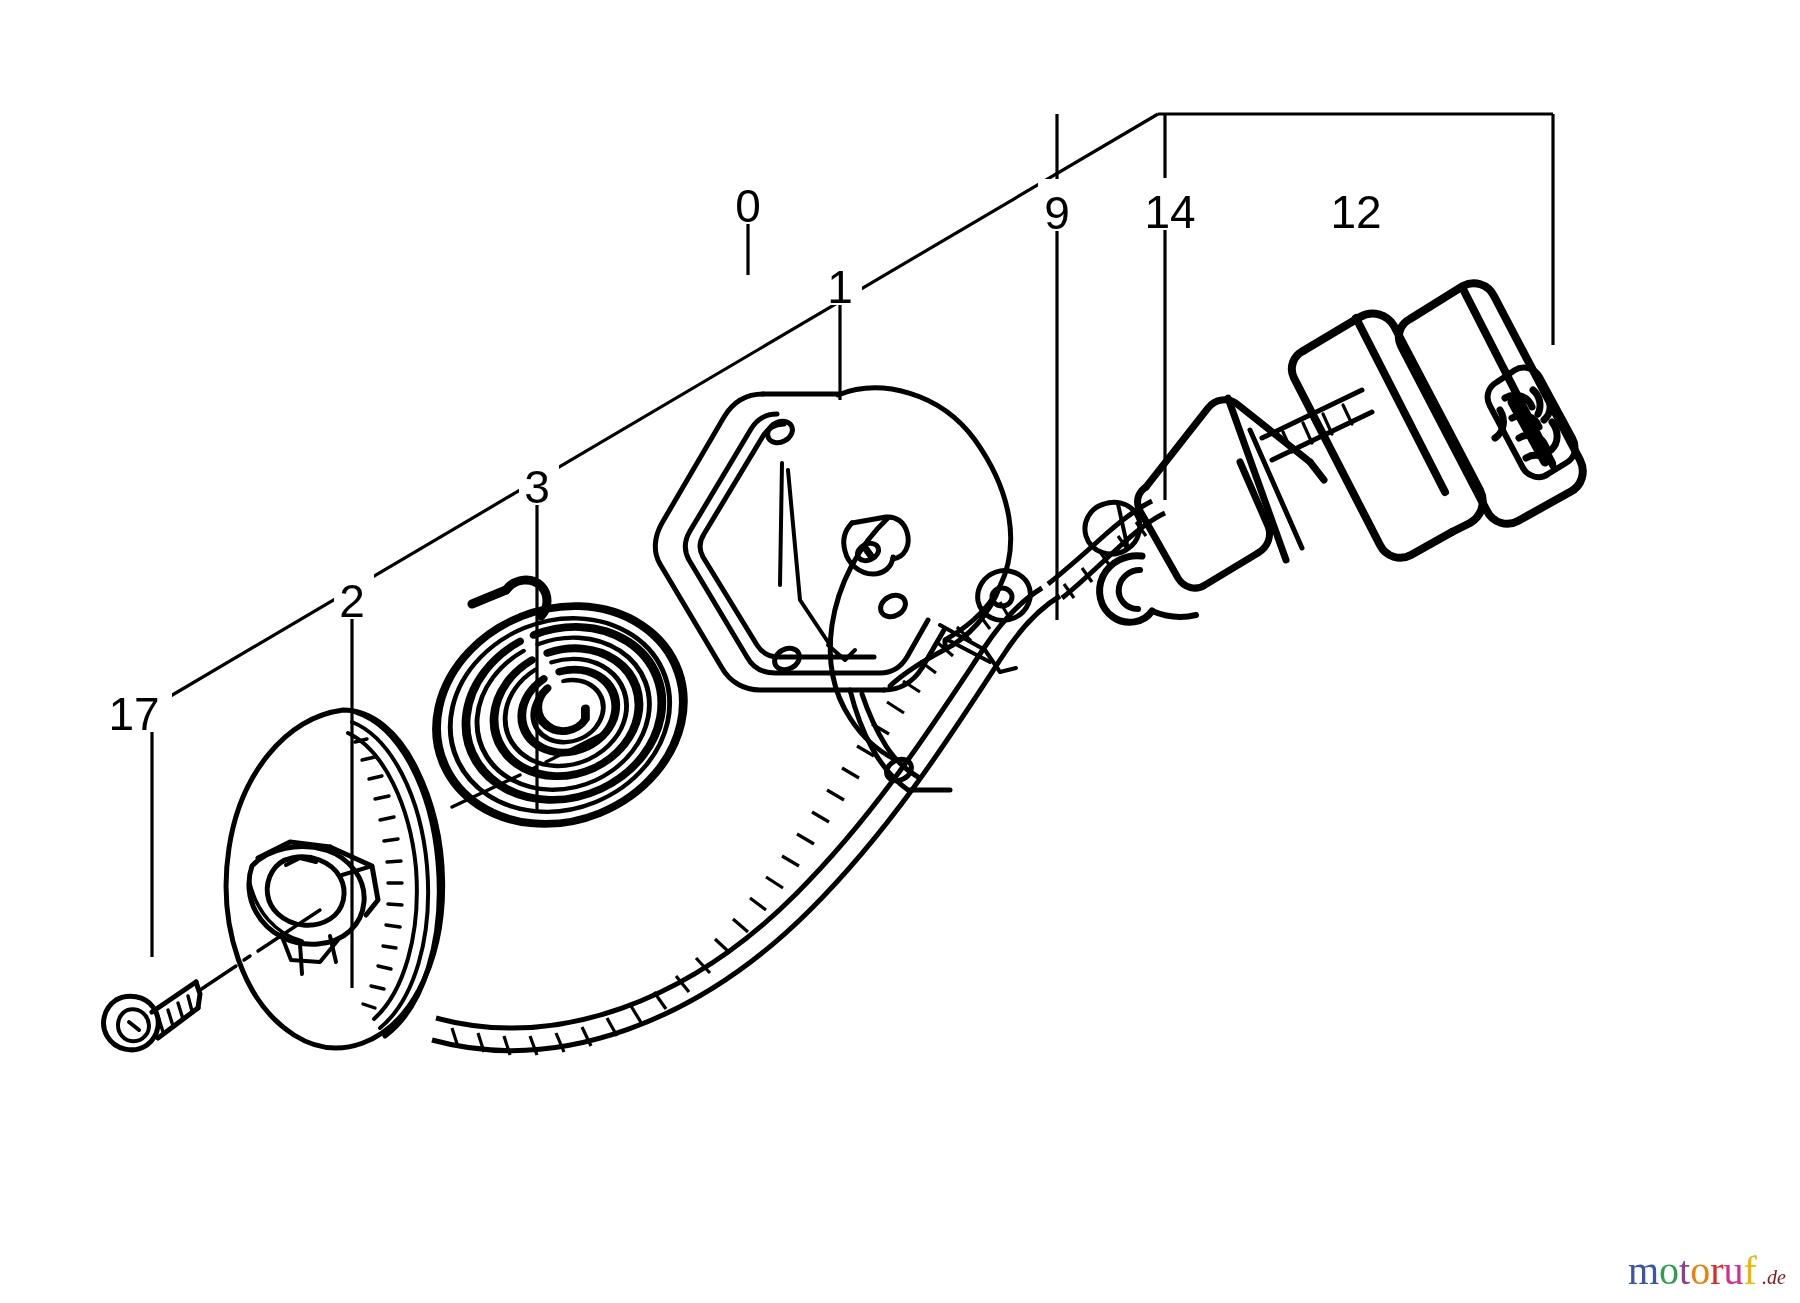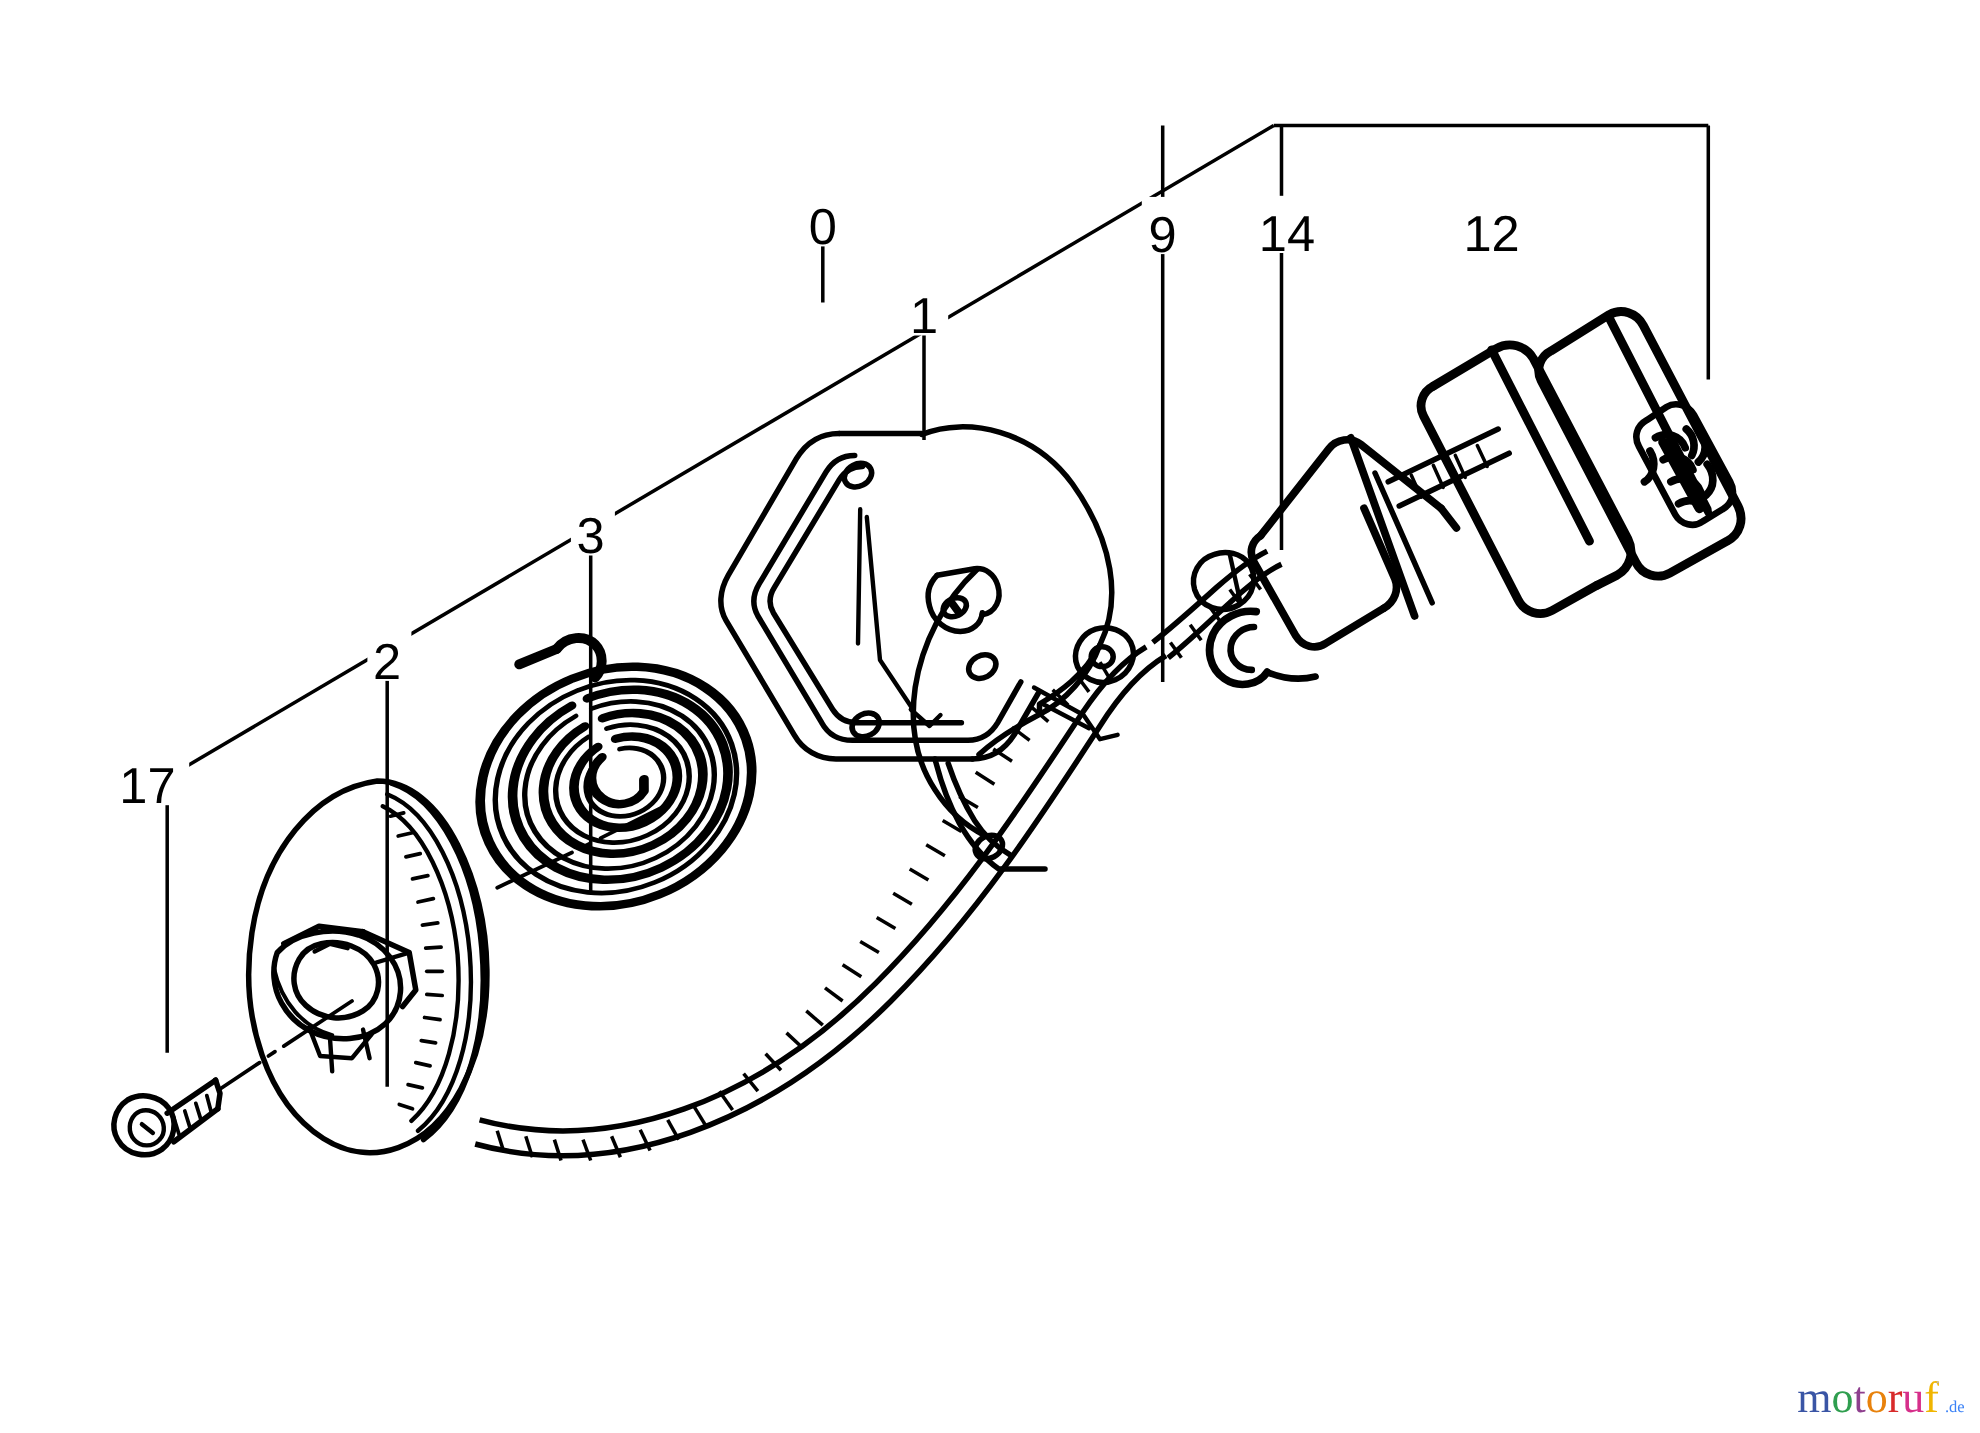--- a/index.html
+++ b/index.html
@@ -37,24 +37,25 @@
     bottom: 12px;
     font-family: "Liberation Serif", serif;
     font-size: 40px;
     letter-spacing: 0px;
     line-height: 1;
     white-space: nowrap;
     user-select: none;
   }
   #watermark .wm-letter { display: inline-block; }
   #watermark .wm-suffix {
-    font-size: 15px;
-    color: #3b82f6;
+    font-size: 20px;
+    color: #7f1d1d;
     display: inline-block;
     vertical-align: baseline;
+    font-style: italic;
   }
   #watermark .wm-dot-acc {
     display: inline-block;
     position: relative;
     top: -22px;
     left: -4px;
     font-size: 16px;
     color: #b9b9b9;
   }
 </style>

